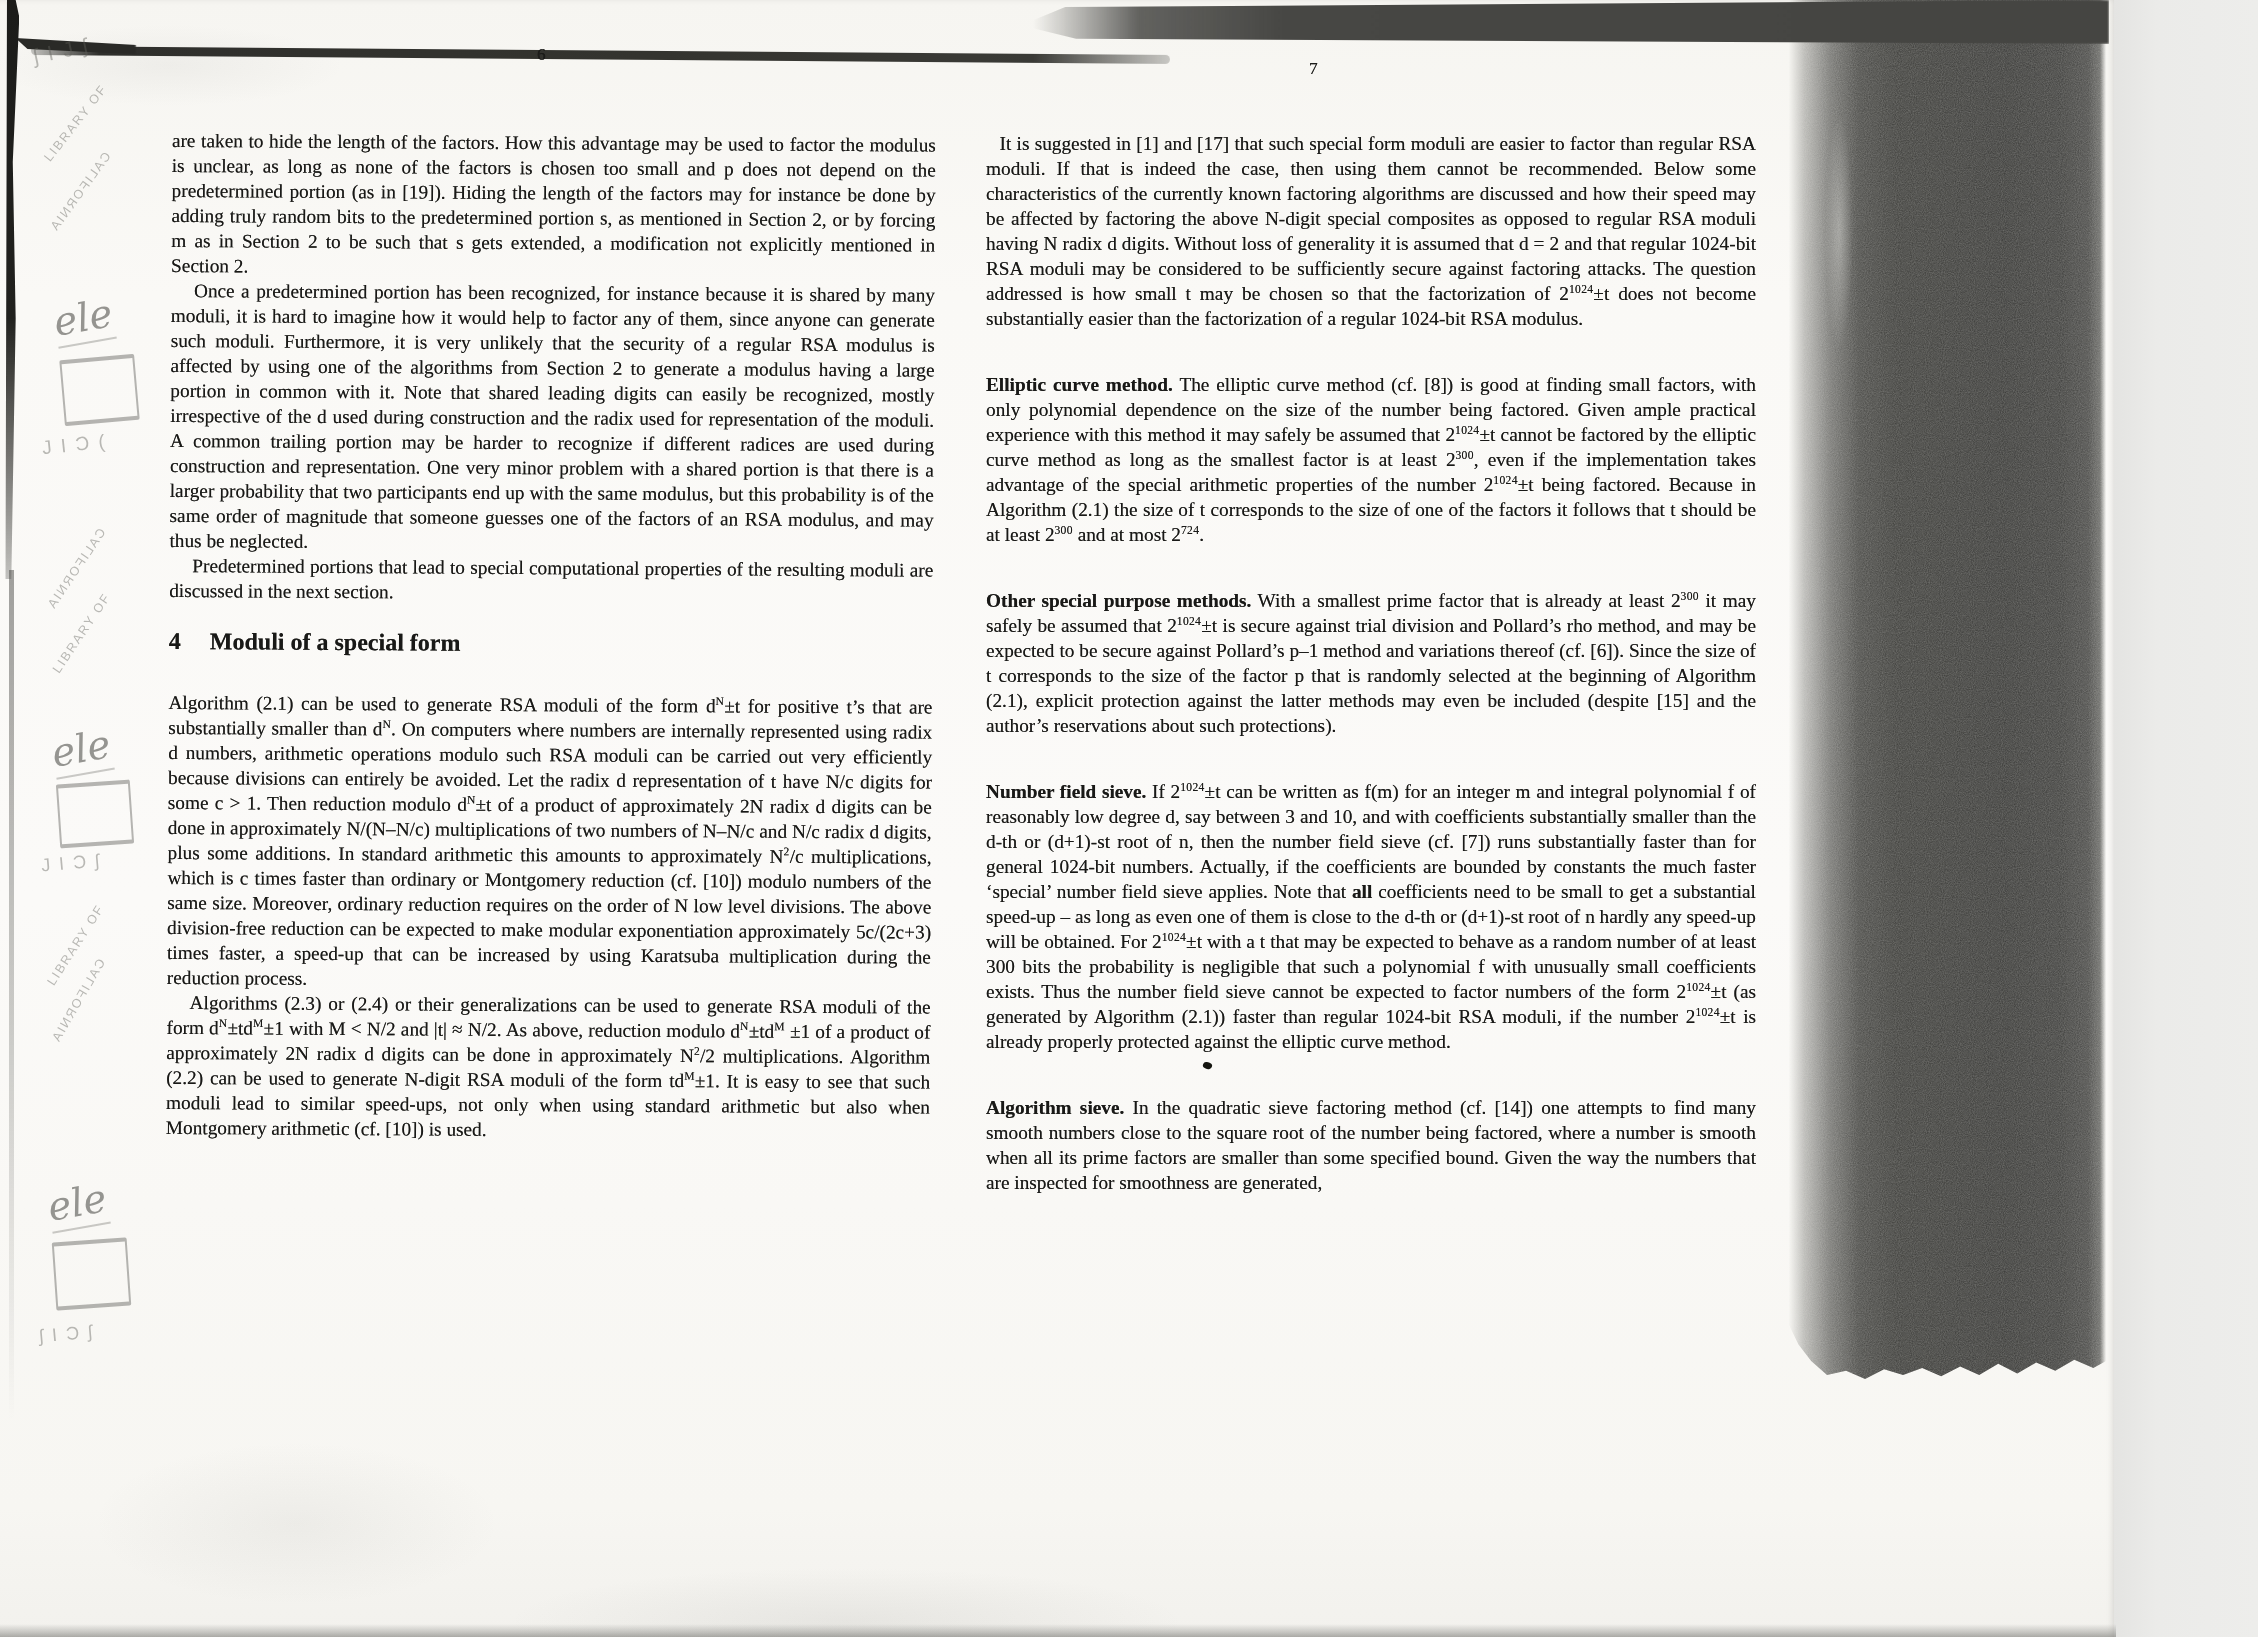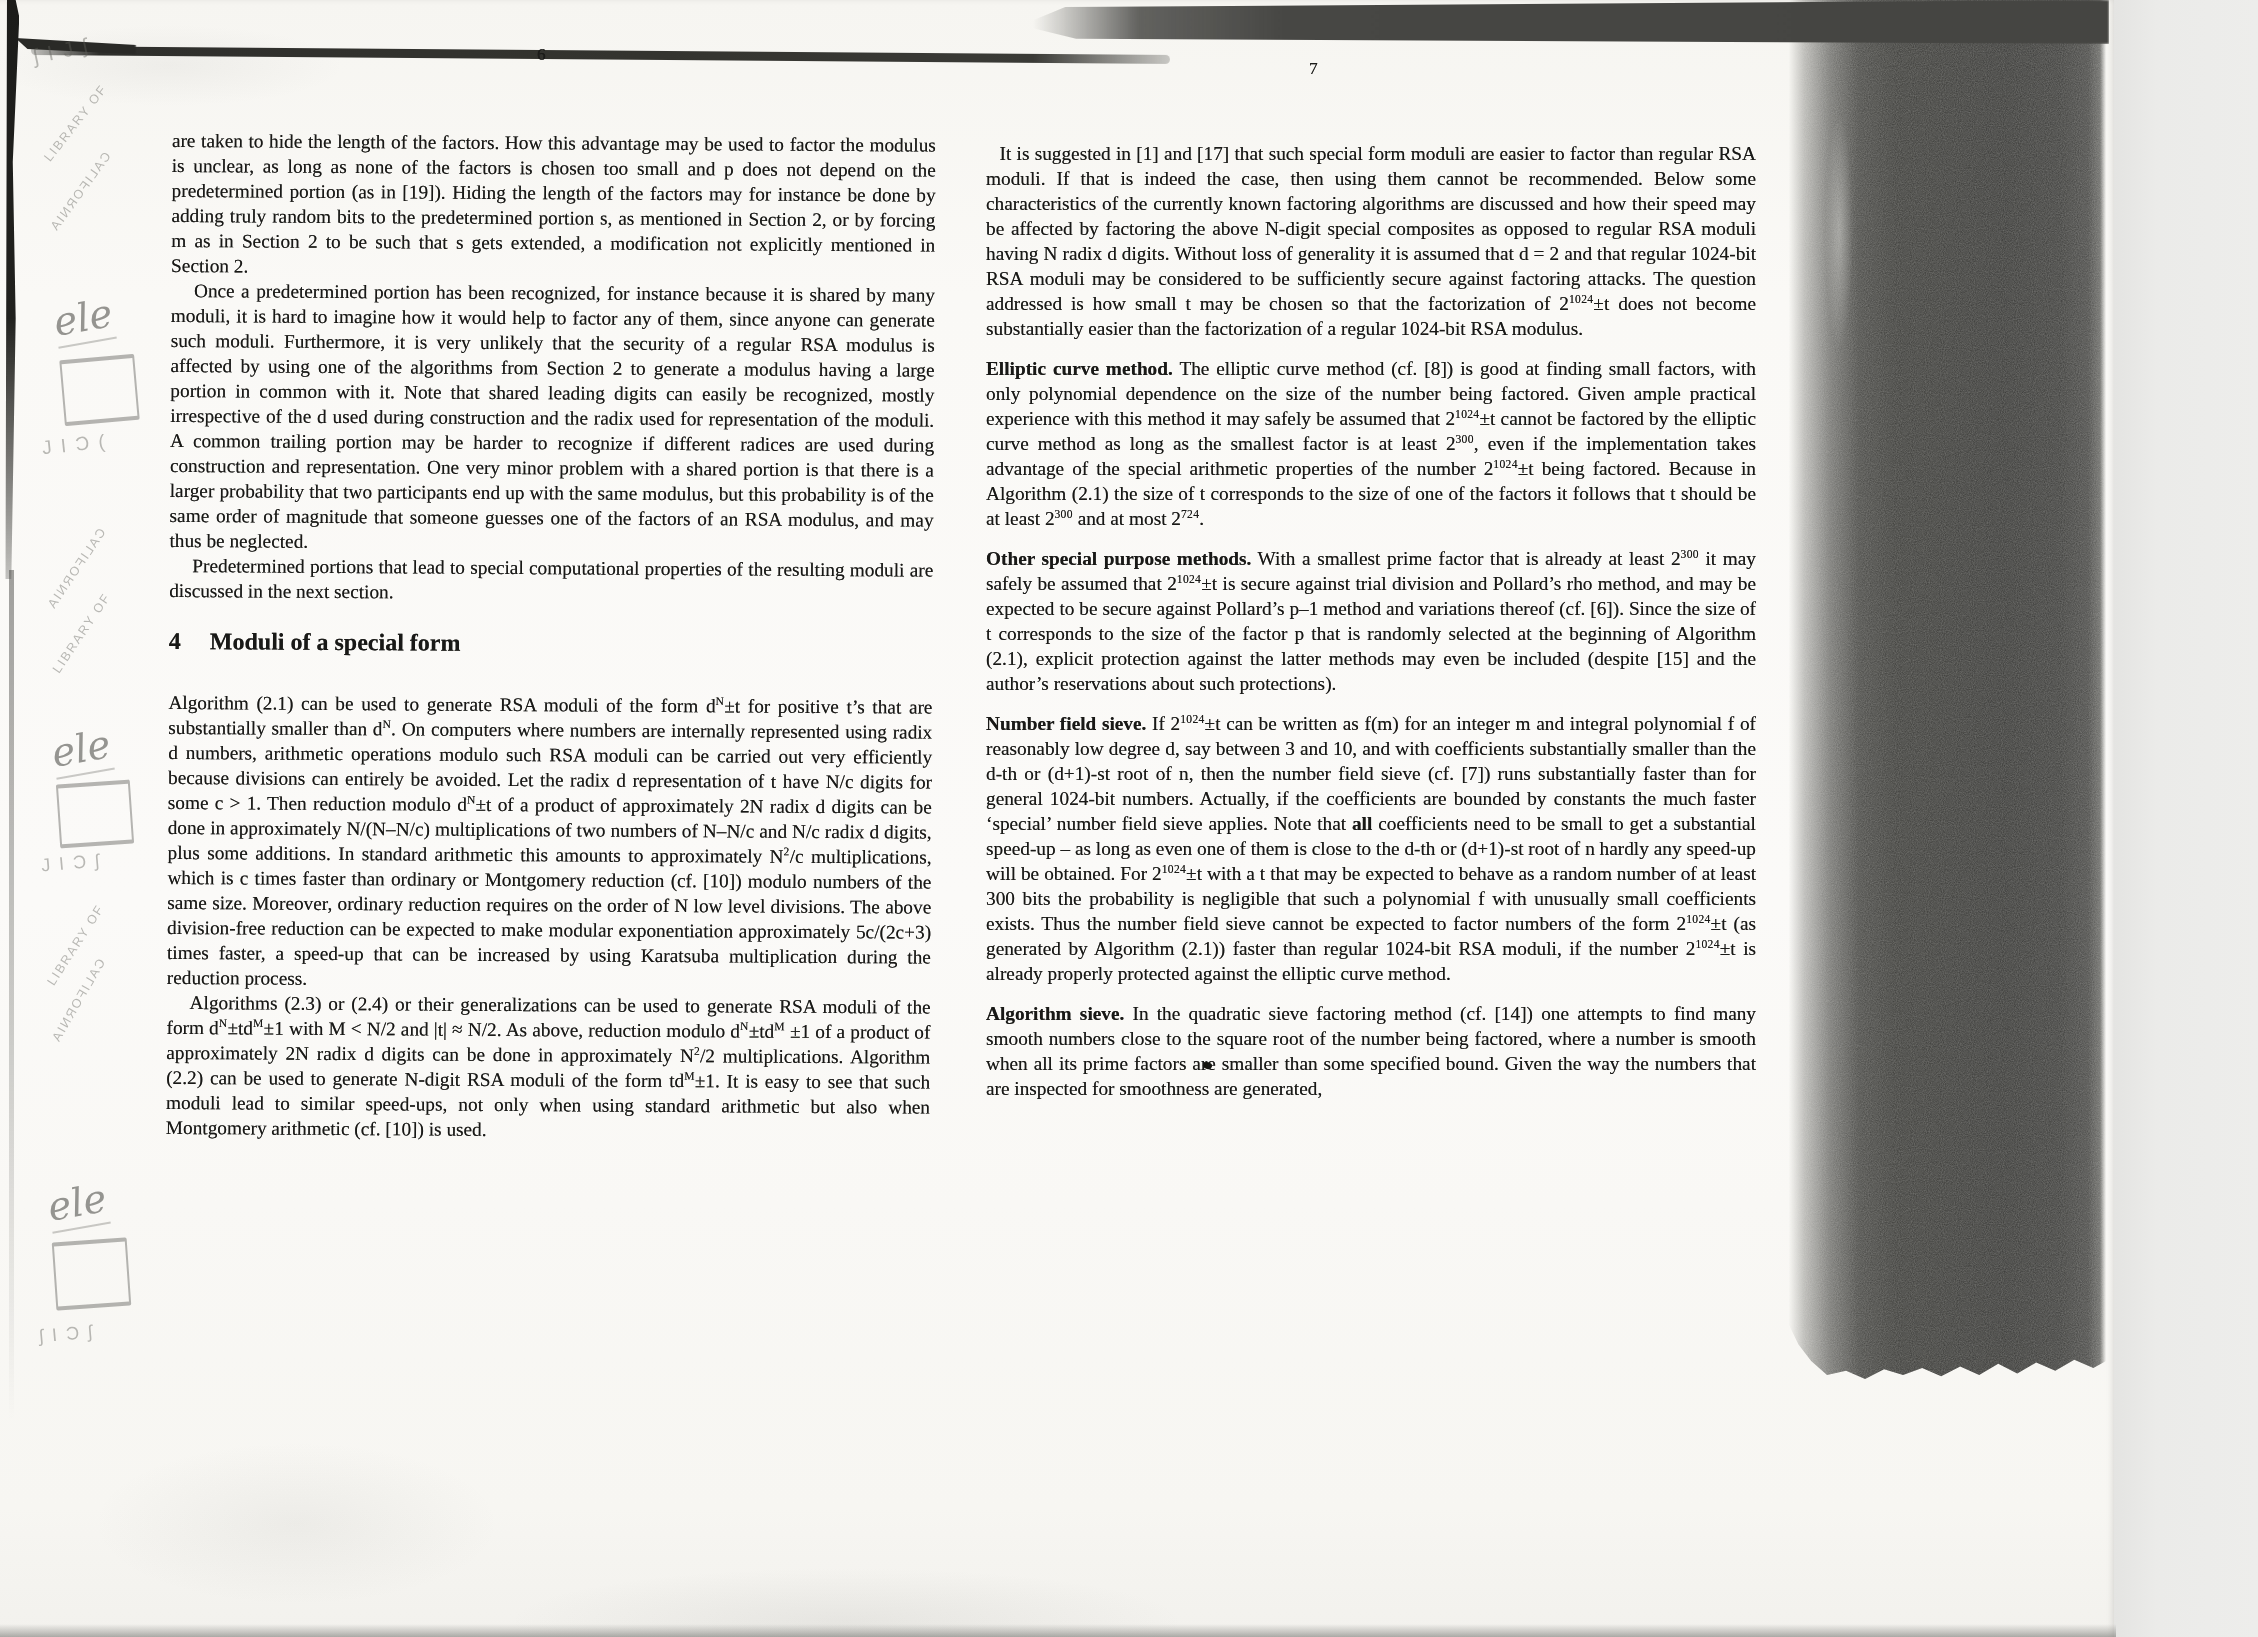--- a/index.html
+++ b/index.html
@@ -93,22 +93,22 @@
 
   
   .col{
     position:absolute;color:#191917;
     font-size:19.3px;line-height:25px;text-align:justify;
     text-shadow:0 0 0.4px rgba(10,10,8,.65);
   }
   .col p{margin:0;}
   .col p.indent{text-indent:23px;}
   #left-col{left:172px;top:128px;width:764px;transform:rotate(.35deg);transform-origin:0 0;}
-  #right-col{left:986px;top:141px;width:770px;}
-  #right-col p + p{margin-top:15px;}
+  #right-col{left:986px;top:131px;width:770px;}
+  #right-col p + p{margin-top:41px;}
   #right-col p.indent{text-indent:13.5px;}
   sup{font-size:.6em;line-height:0;vertical-align:super;letter-spacing:0.3px;}
   b{font-weight:bold;}
 
   .section-heading{
     display:flex;gap:29px;align-items:baseline;
     margin:26px 0 36px 0;
     font-size:24px;font-weight:bold;text-align:left;
   }
 

